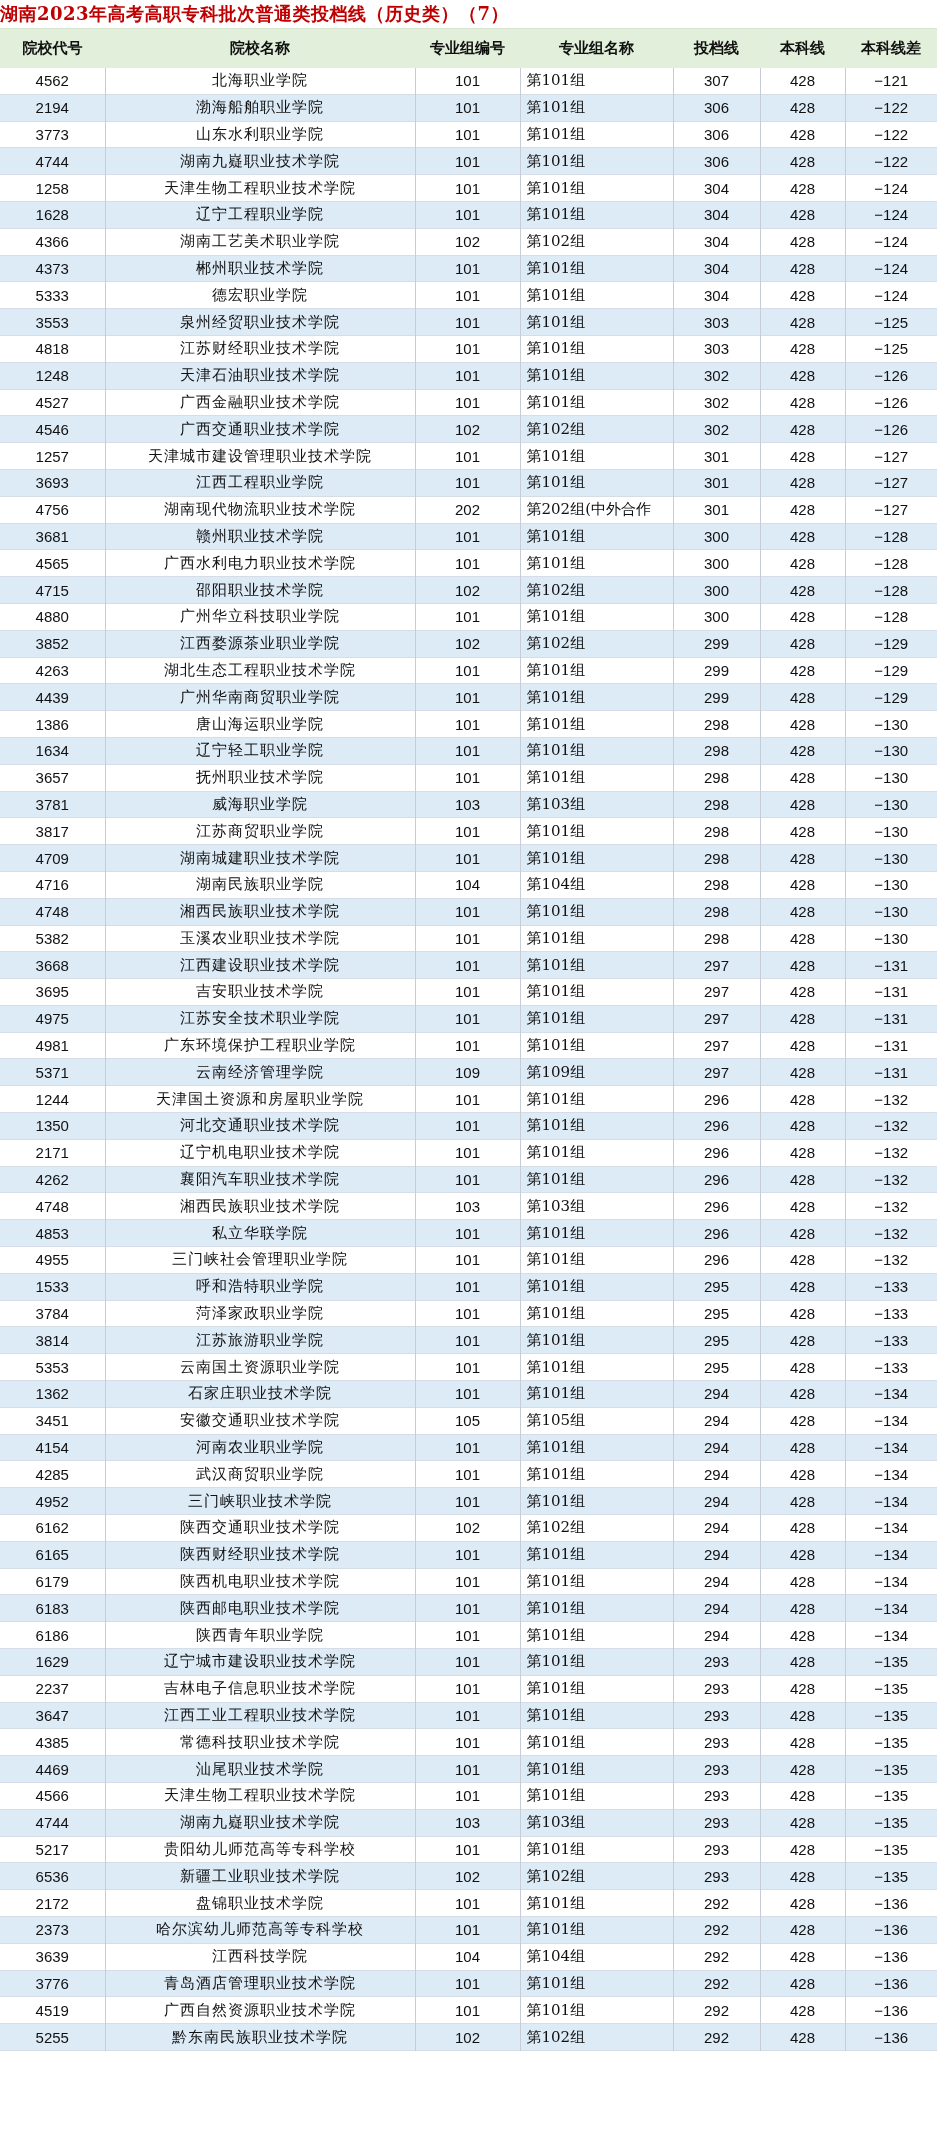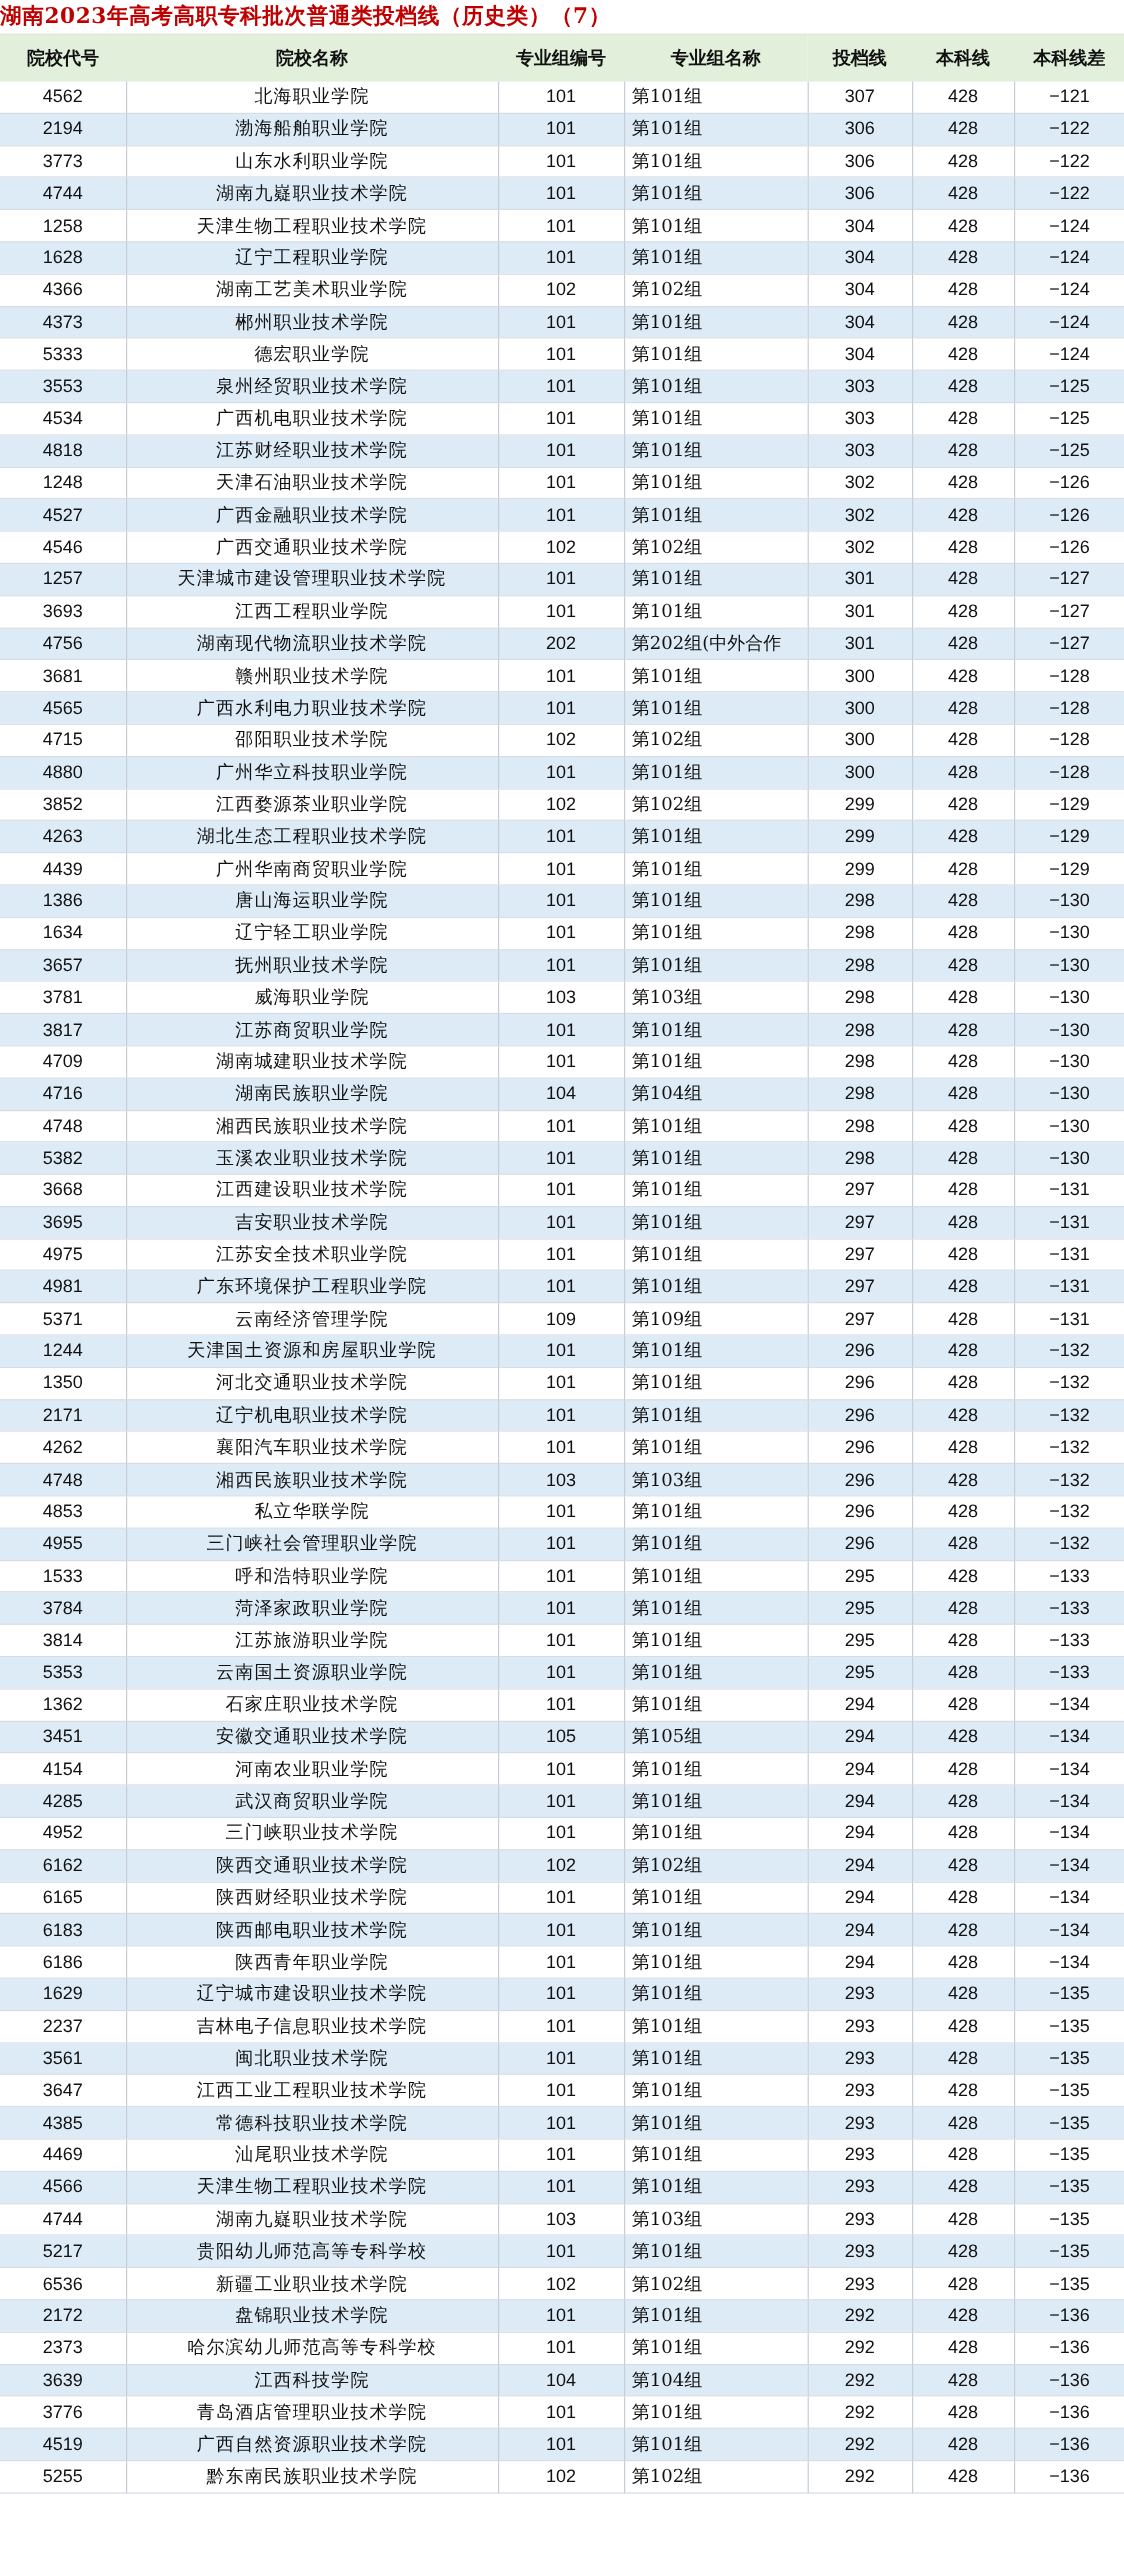--- a/index.html
+++ b/index.html
@@ -140,29 +140,20 @@
         <tr>
           <td>3553</td>
           <td class="name">泉州经贸职业技术学院</td>
           <td>101</td>
           <td class="gname">第101组</td>
           <td>303</td>
           <td>428</td>
           <td>−125</td>
         </tr>
         <tr>
-          <td>4534</td>
-          <td class="name">广西机电职业技术学院</td>
-          <td>101</td>
-          <td class="gname">第101组</td>
-          <td>303</td>
-          <td>428</td>
-          <td>−125</td>
-        </tr>
-        <tr>
           <td>4818</td>
           <td class="name">江苏财经职业技术学院</td>
           <td>101</td>
           <td class="gname">第101组</td>
           <td>303</td>
           <td>428</td>
           <td>−125</td>
         </tr>
         <tr>
           <td>1248</td>
@@ -563,20 +554,29 @@
         <tr>
           <td>6165</td>
           <td class="name">陕西财经职业技术学院</td>
           <td>101</td>
           <td class="gname">第101组</td>
           <td>294</td>
           <td>428</td>
           <td>−134</td>
         </tr>
         <tr>
+          <td>6179</td>
+          <td class="name">陕西机电职业技术学院</td>
+          <td>101</td>
+          <td class="gname">第101组</td>
+          <td>294</td>
+          <td>428</td>
+          <td>−134</td>
+        </tr>
+        <tr>
           <td>6183</td>
           <td class="name">陕西邮电职业技术学院</td>
           <td>101</td>
           <td class="gname">第101组</td>
           <td>294</td>
           <td>428</td>
           <td>−134</td>
         </tr>
         <tr>
           <td>6186</td>
@@ -592,29 +592,20 @@
           <td class="name">辽宁城市建设职业技术学院</td>
           <td>101</td>
           <td class="gname">第101组</td>
           <td>293</td>
           <td>428</td>
           <td>−135</td>
         </tr>
         <tr>
           <td>2237</td>
           <td class="name">吉林电子信息职业技术学院</td>
-          <td>101</td>
-          <td class="gname">第101组</td>
-          <td>293</td>
-          <td>428</td>
-          <td>−135</td>
-        </tr>
-        <tr>
-          <td>3561</td>
-          <td class="name">闽北职业技术学院</td>
           <td>101</td>
           <td class="gname">第101组</td>
           <td>293</td>
           <td>428</td>
           <td>−135</td>
         </tr>
         <tr>
           <td>3647</td>
           <td class="name">江西工业工程职业技术学院</td>
           <td>101</td>

